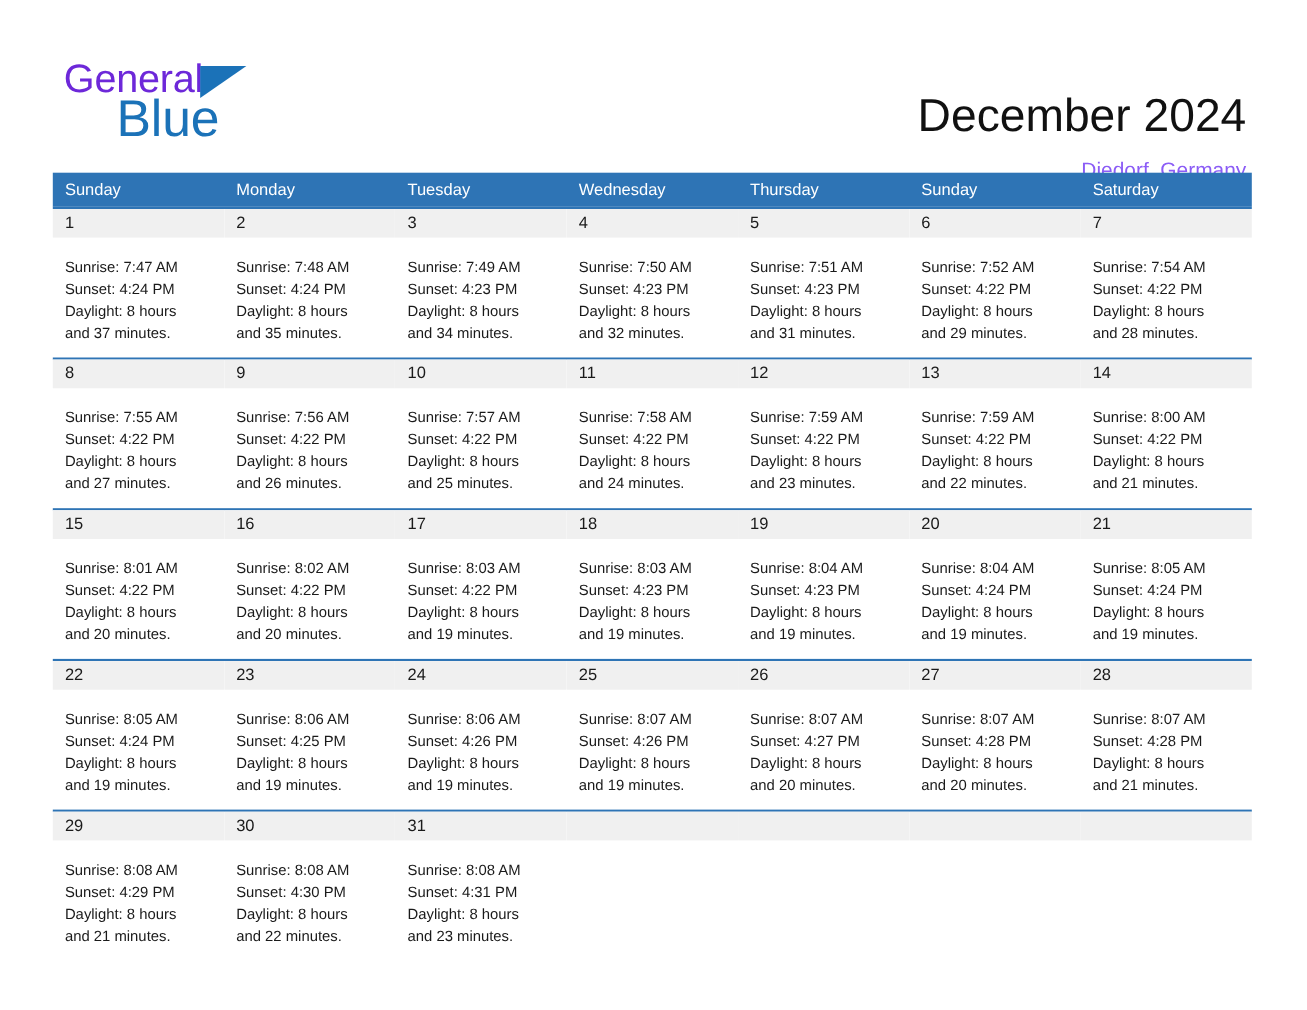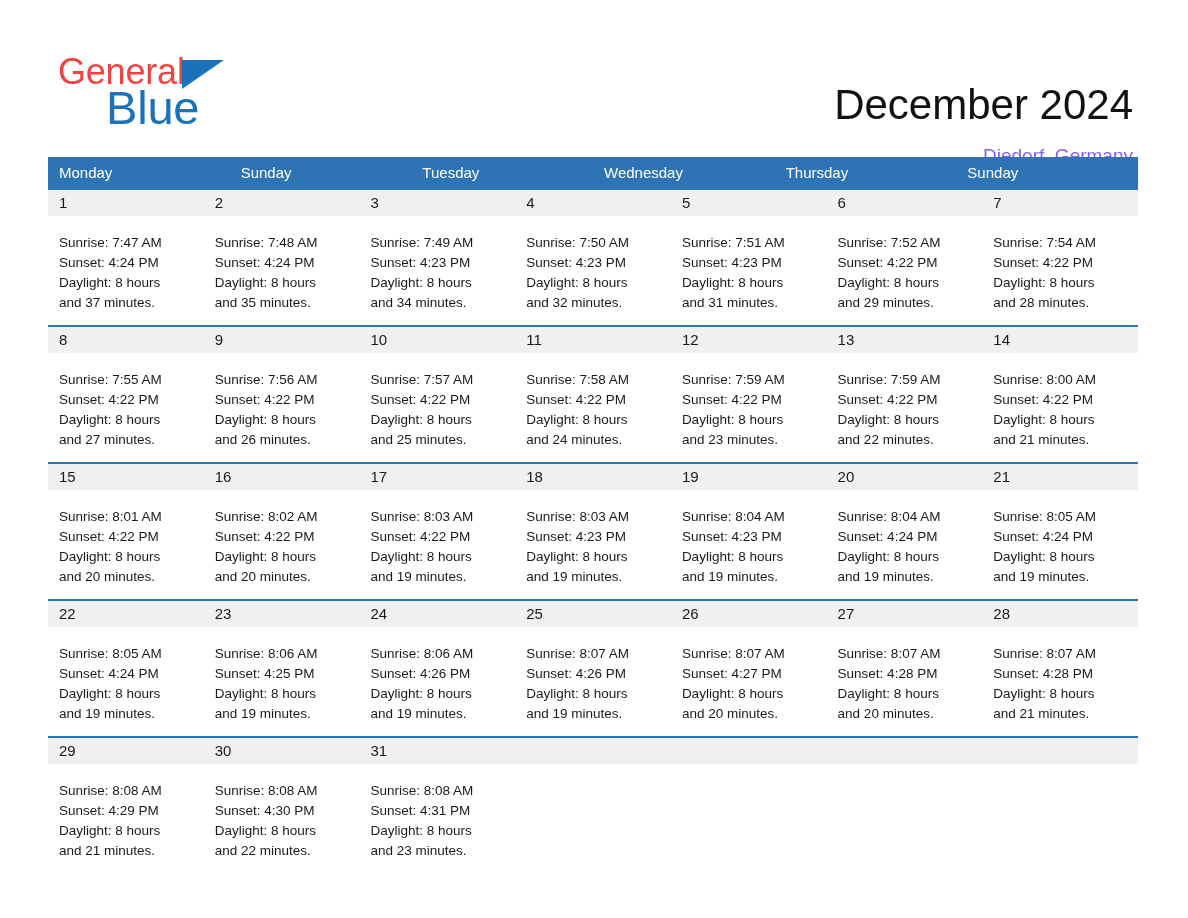--- a/index.html
+++ b/index.html
@@ -37,21 +37,21 @@
     height: 76px;
   }
   .logo-row1 {
     position: relative;
     height: 40px;
     white-space: nowrap;
   }
   .logo-general {
     font-size: 36px;
     font-weight: 400;
-    color: #ef4444;
+    color: #6d28d9;
     letter-spacing: -0.2px;
     line-height: 40px;
     display: inline-block;
     vertical-align: top;
   }
   .logo-triangle {
     display: inline-block;
     vertical-align: top;
     margin-left: -3px;
     margin-top: 8px;
@@ -177,26 +177,27 @@
     <div class="title-block">
       <div class="cal-title">December 2024</div>
       <div class="cal-subtitle">Diedorf, Germany</div>
     </div>
 
   </div>
 
   <div class="calendar">
 
     <div class="weekdays">
+      <div class="weekday">Sunday</div>
       <div class="weekday">Monday</div>
-      <div class="weekday">Sunday</div>
       <div class="weekday">Tuesday</div>
       <div class="weekday">Wednesday</div>
       <div class="weekday">Thursday</div>
       <div class="weekday">Sunday</div>
+      <div class="weekday">Saturday</div>
     </div>
 
     <div class="week">
       <div class="day-cell">
         <div class="day-number-band">
             <span class="day-number">1</span>
           </div>
         <div class="day-info">
           <div>Sunrise: 7:47 AM</div>
           <div>Sunset: 4:24 PM</div>

